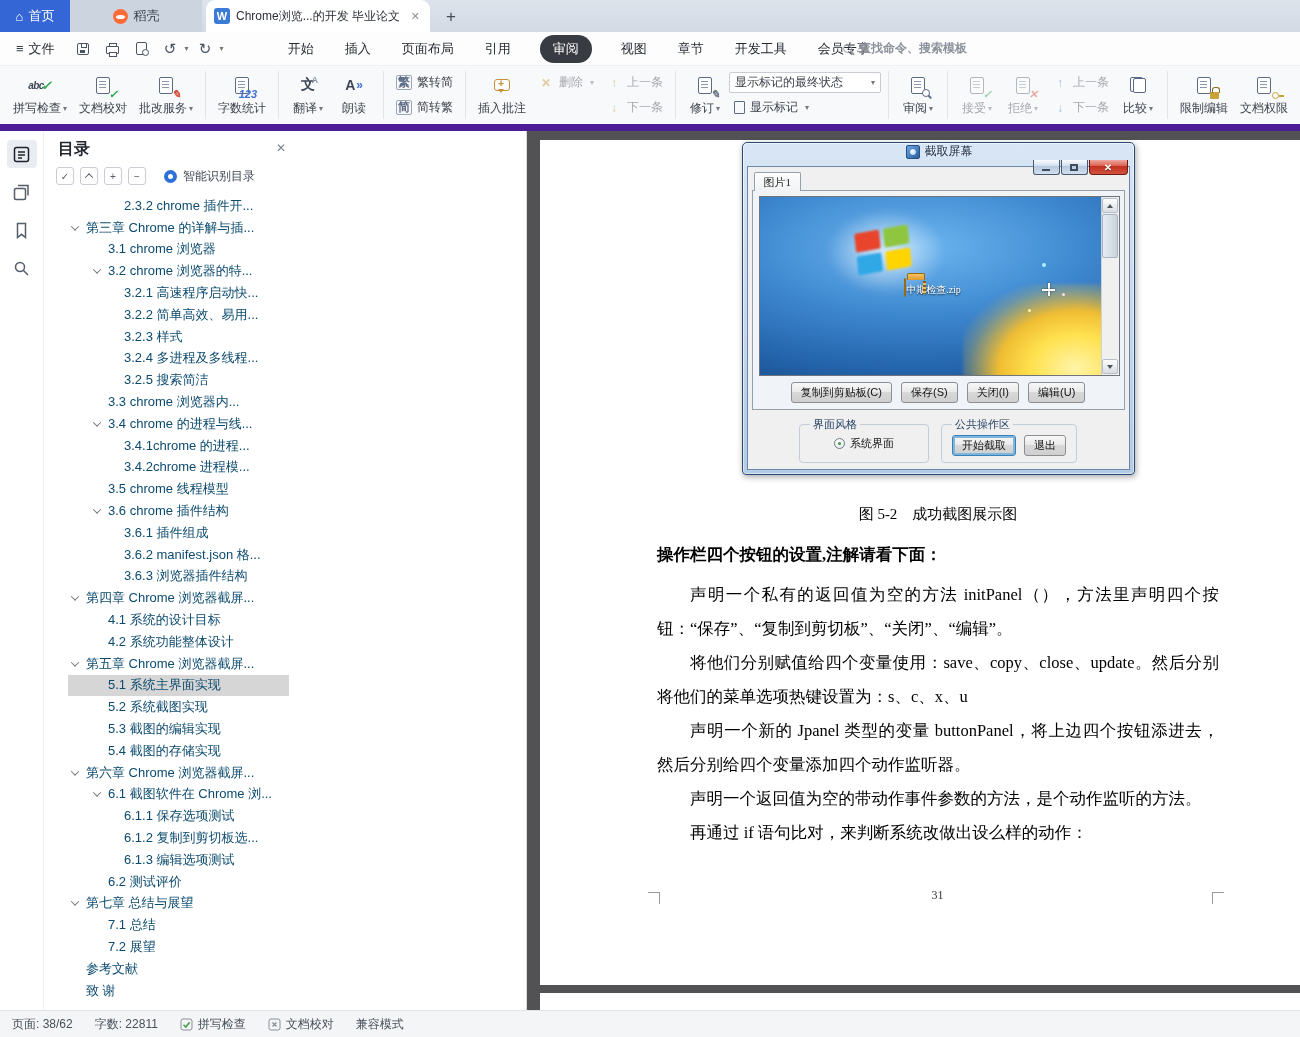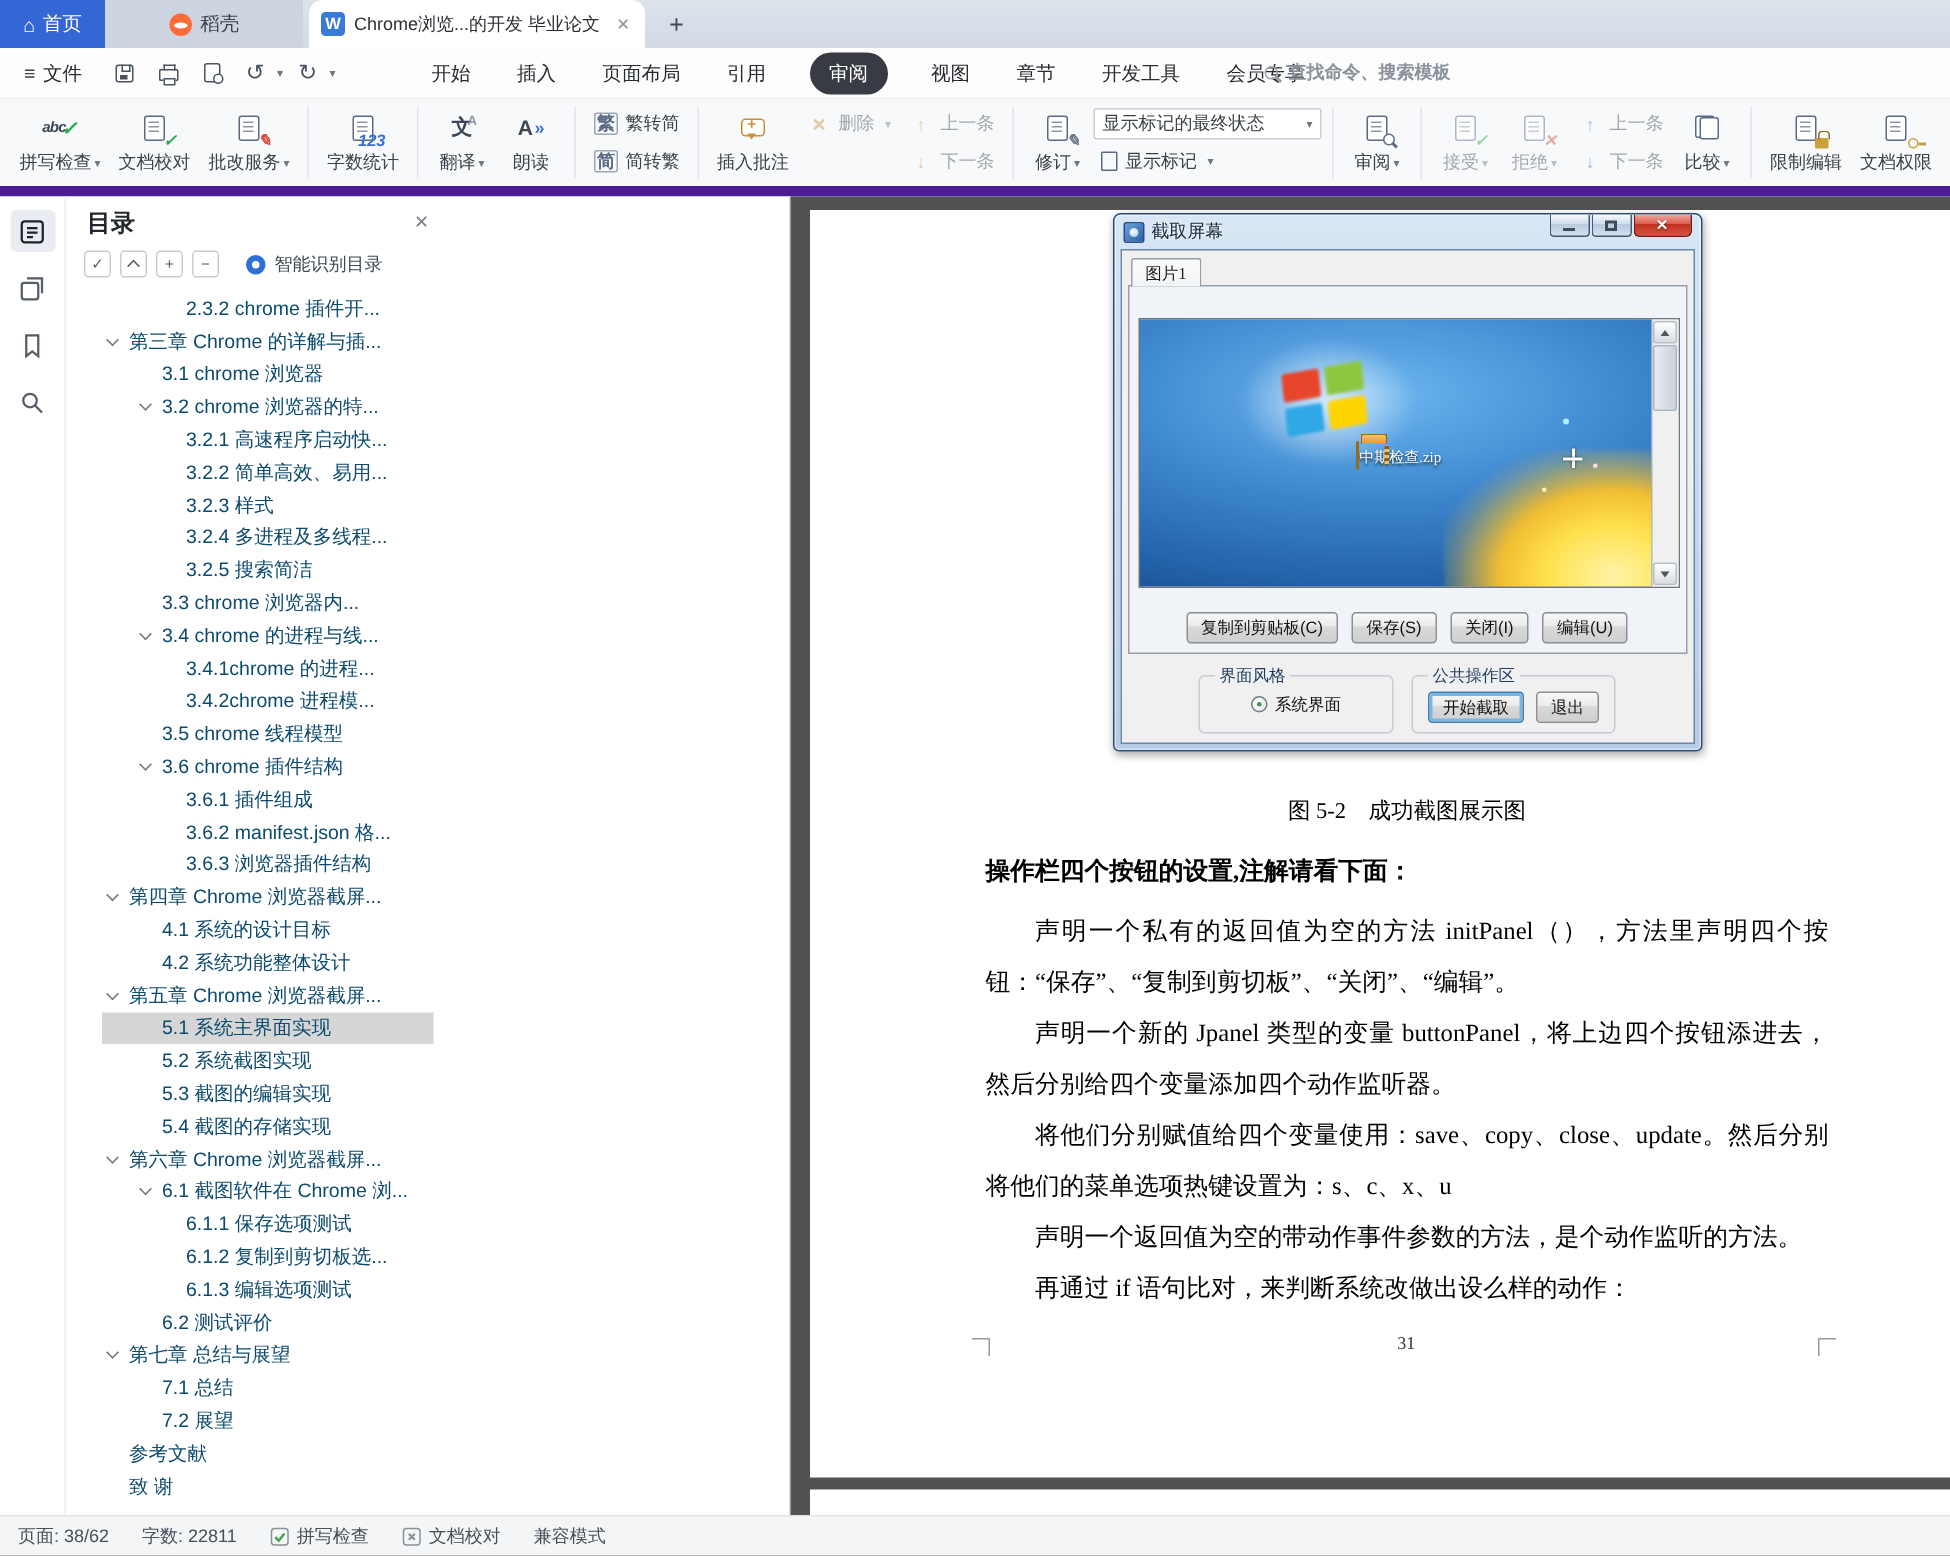--- a/index.html
+++ b/index.html
@@ -144,42 +144,42 @@
     font-family:"Liberation Serif", serif; font-size:12px; color:#333; }
   .mark { position:absolute; width:12px; height:12px; border-color:#9a9a9a; }
   .mark-l { left:108px; top:752px; border-top:1px solid #9a9a9a; border-right:1px solid #9a9a9a; }
   .mark-r { left:672px; top:752px; border-top:1px solid #9a9a9a; border-left:1px solid #9a9a9a; }
 
   
   .fig { width:393px; margin:0 auto; }
   .win { border:1px solid #2a4a73; border-radius:5px 5px 4px 4px;
     background:linear-gradient(#d8e6f5,#b4cbe6); padding:0 4px 4px;
     box-shadow:inset 0 0 0 1px rgba(255,255,255,.5), 1px 2px 6px rgba(0,0,0,.35); }
-  .win-tb { height:23px; display:flex; align-items:flex-start; }
+  .win-tb { height:23px; display:flex; align-items:center;flex-direction:column; }
   .tbl { display:flex; align-items:center; height:23px; gap:5px; padding-left:2px; }
   .win-ic { width:14px; height:14px; border-radius:2px; border:1px solid #274f86;
     background:linear-gradient(135deg,#6aa5e0,#2d5d9e); position:relative; }
   .win-ic::after { content:""; position:absolute; inset:3px; border-radius:50%;
     background:radial-gradient(circle at 40% 40%, #fff, #9cc4ef); }
   .win-title { font-size:12px; color:#15243d; text-shadow:0 0 3px #fff; }
   .win-btns { margin-left:auto; display:flex; gap:1px; padding-right:2px; }
   .wb { height:15px; border:1px solid #45586f; border-top:none; display:flex; align-items:center; justify-content:center; }
   .wb-min, .wb-max { width:27px; background:linear-gradient(#fafcfe,#cfdcec 45%,#b6c9de 46%,#d3e0ef); border-radius:0 0 3px 3px; }
   .wb-min i { display:block; width:8px; height:2px; background:#3f4c5e; margin-top:5px; }
   .wb-max i { display:block; width:8px; height:7px; border:2px solid #3f4c5e; }
   .wb-close { width:39px; border-radius:0 0 4px 4px; border-color:#6e1a10; color:#fff;
     background:linear-gradient(#f0a8a0,#d95b4a 45%,#c03020 46%,#d4543e);
     font-size:10px; font-weight:bold; text-shadow:0 1px 1px rgba(0,0,0,.5); }
   .win-client { background:#f0f0f0; border:1px solid #6b87aa; padding:4px; }
   .tabstrip { height:19px; position:relative; }
   .wtab { position:absolute; left:2px; bottom:-1px; height:19px; padding:0 9px; z-index:2;
     background:linear-gradient(#fdfdfd,#f1f3f5); border:1px solid #95a0ab; border-bottom:none;
     border-radius:2px 2px 0 0; font-size:11px; color:#222; display:flex; align-items:center; }
   .tabpane { position:relative; z-index:1; border:1px solid #95a0ab; background:#f0f3f7; padding:5px 6px 6px; }
-  .shot { display:flex; border:1px solid #70757d; width:361px; margin:16px auto; }
+  .shot { display:flex; border:1px solid #70757d; width:361px; margin:0 auto; }
   .wallpaper { width:341px; height:178px; position:relative; overflow:hidden;
     background:radial-gradient(ellipse 130% 100% at 46% 28%, #6cb6f0 0%, #3e88d0 38%, #2465ad 68%, #143f78 100%); }
   .flag-glow { position:absolute; left:66px; top:12px; width:120px; height:86px;
     background:radial-gradient(ellipse at center, rgba(255,255,255,.75), rgba(255,255,255,0) 70%); filter:blur(3px); }
   .flag { position:absolute; left:96px; top:32px; width:54px; height:42px; transform:rotate(-6deg) skewY(-4deg); }
   .flag i { position:absolute; width:25px; height:19px; border-radius:2px; filter:blur(1px); }
   .f-r { left:0; top:0; background:#e8452c; } .f-g { right:0; top:0; background:#8ec63f; }
   .f-b { left:0; bottom:0; background:#30a8e6; } .f-y { right:0; bottom:0; background:#ffd400; }
   .fern { position:absolute; right:-12px; bottom:-14px; width:150px; height:105px; filter:blur(1.5px);
     background:radial-gradient(ellipse at 75% 80%, #fff4a8 0%, #ffe14e 28%, #f0bd32 48%, rgba(240,190,50,.25) 68%, transparent 78%); }
@@ -799,22 +799,22 @@
               </div>
             </div>
           </div>
         </div>
 
         <div class="caption">图 5-2　成功截图展示图</div>
         <div class="heading">操作栏四个按钮的设置,注解请看下面：</div>
         <div class="paras">
 
         <p class="para">声明一个私有的返回值为空的方法 initPanel（），方法里声明四个按钮：“保存”、“复制到剪切板”、“关闭”、“编辑”。</p>
+            <p class="para">将他们分别赋值给四个变量使用：save、copy、close、update。然后分别将他们的菜单选项热键设置为：s、c、x、u</p>
             <p class="para">声明一个新的 Jpanel 类型的变量 buttonPanel，将上边四个按钮添进去，然后分别给四个变量添加四个动作监听器。</p>
-            <p class="para">将他们分别赋值给四个变量使用：save、copy、close、update。然后分别将他们的菜单选项热键设置为：s、c、x、u</p>
             <p class="para">声明一个返回值为空的带动作事件参数的方法，是个动作监听的方法。</p>
             <p class="para">再通过 if 语句比对，来判断系统改做出设么样的动作：</p>
           </div>
       </div>
       <div class="page-number">31</div>
       <i class="mark mark-l"></i>
       <i class="mark mark-r"></i>
     </div>
     <div class="page page2"></div>
   </div>

